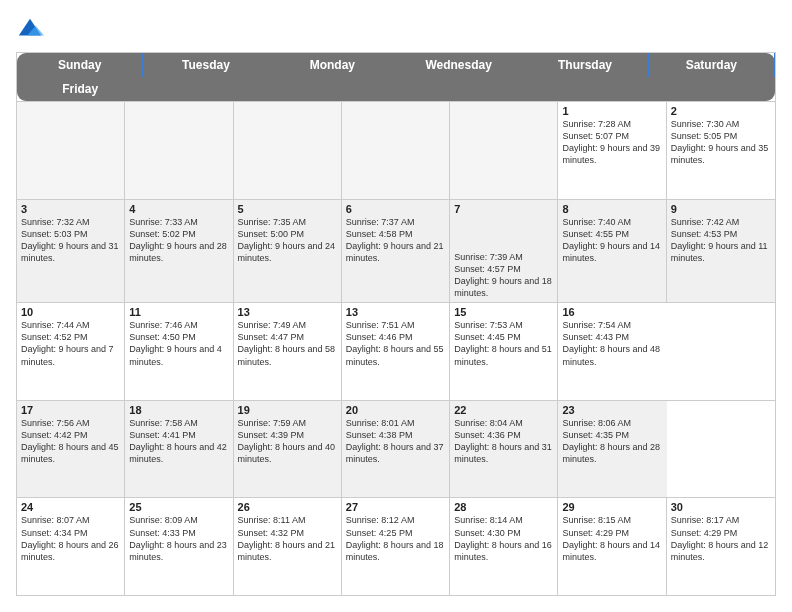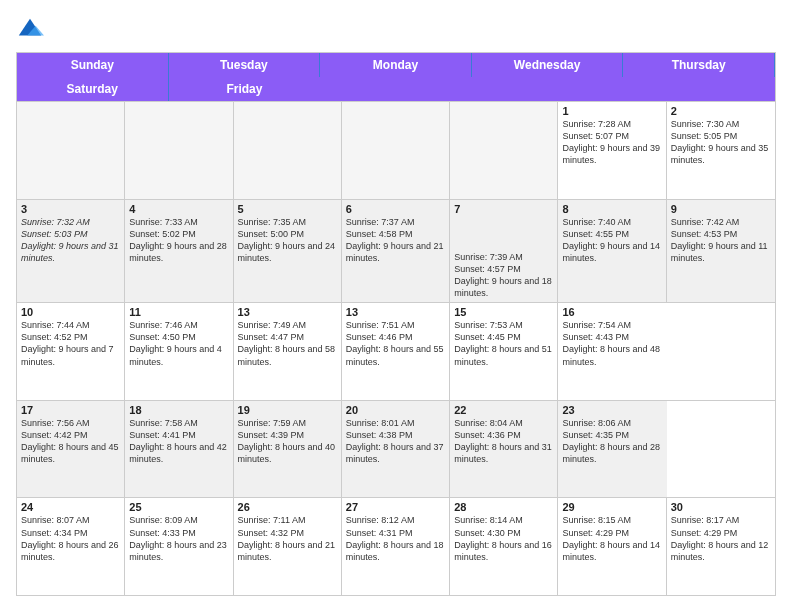--- a/index.html
+++ b/index.html
@@ -54,22 +54,23 @@
       color: #444;
     }
     .calendar {
       flex: 1;
       display: flex;
       flex-direction: column;
       border: 1px solid #ccc;
     }
     .cal-header {
       display: grid;
-      grid-template-columns: repeat(5, 1fr);
-      background: #8b5cf6;
+      grid-template-columns: repeat(6, 1fr);
+      background: #737373;
+      border-radius: 9px;
     }
     .cal-header-cell {
       color: #fff;
       font-size: 12px;
       font-weight: bold;
       padding: 5px 4px;
       text-align: center;
       border-right: 1px solid #3a7bd5;
     }
     .cal-header-cell:last-child { border-right: none; }
@@ -155,21 +156,21 @@
           <div class="cal-cell">
             <div class="day-num">2</div>
             <div class="day-info" style="white-space: pre-line;">Sunrise: 7:30 AM
 Sunset: 5:05 PM
 Daylight: 9 hours and 35 minutes.</div>
           </div>
         </div>
         <div class="cal-row">
           <div class="cal-cell shaded">
             <div class="day-num">3</div>
-            <div class="day-info" style="white-space: pre-line; font-style: italic;">Sunrise: 7:32 AM
+            <div class="day-info" style="white-space: pre-line;">Sunrise: 7:32 AM
 Sunset: 5:03 PM
 Daylight: 9 hours and 31 minutes.</div>
           </div>
           <div class="cal-cell shaded">
             <div class="day-num">4</div>
             <div class="day-info" style="white-space: pre-line;">Sunrise: 7:33 AM
 Sunset: 5:02 PM
 Daylight: 9 hours and 28 minutes.</div>
           </div>
           <div class="cal-cell shaded">
@@ -287,28 +288,28 @@
 Daylight: 8 hours and 26 minutes.</div>
           </div>
           <div class="cal-cell">
             <div class="day-num">25</div>
             <div class="day-info" style="white-space: pre-line;">Sunrise: 8:09 AM
 Sunset: 4:33 PM
 Daylight: 8 hours and 23 minutes.</div>
           </div>
           <div class="cal-cell">
             <div class="day-num">26</div>
-            <div class="day-info" style="white-space: pre-line;">Sunrise: 7:11 AM
+            <div class="day-info" style="white-space: pre-line;">Sunrise: 8:11 AM
 Sunset: 4:32 PM
 Daylight: 8 hours and 21 minutes.</div>
           </div>
           <div class="cal-cell">
             <div class="day-num">27</div>
             <div class="day-info" style="white-space: pre-line;">Sunrise: 8:12 AM
-Sunset: 4:31 PM
+Sunset: 4:25 PM
 Daylight: 8 hours and 18 minutes.</div>
           </div>
           <div class="cal-cell">
             <div class="day-num">28</div>
             <div class="day-info" style="white-space: pre-line;">Sunrise: 8:14 AM
 Sunset: 4:30 PM
 Daylight: 8 hours and 16 minutes.</div>
           </div>
           <div class="cal-cell">
             <div class="day-num">29</div>

